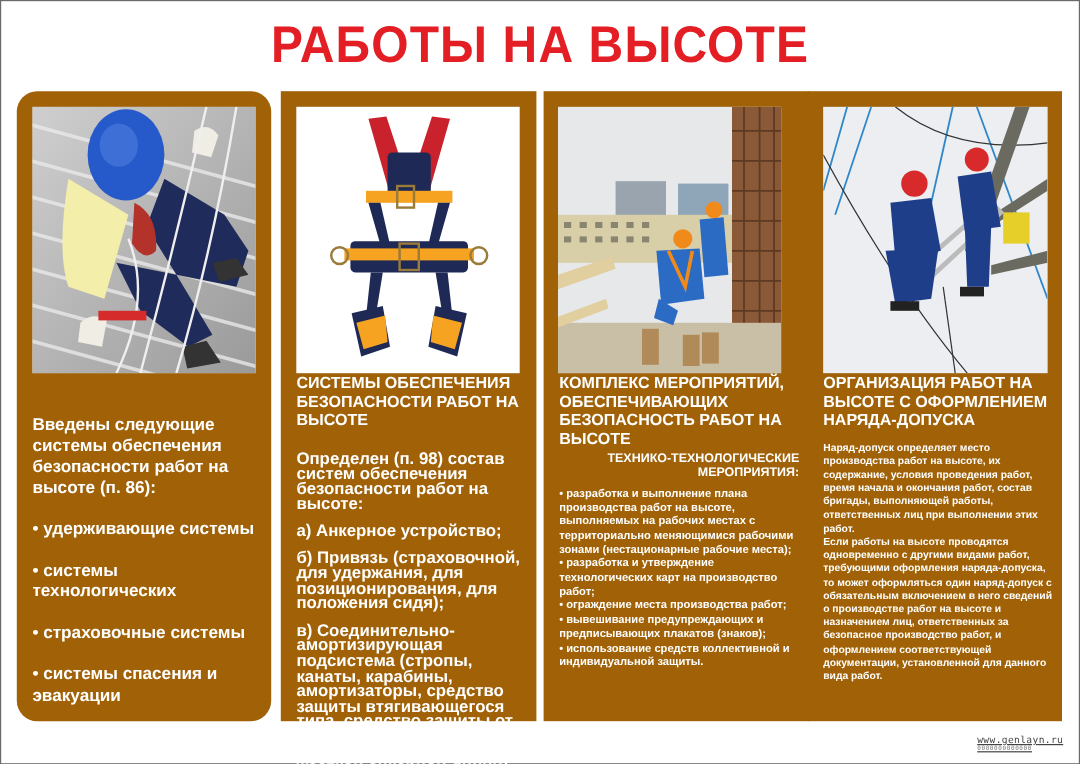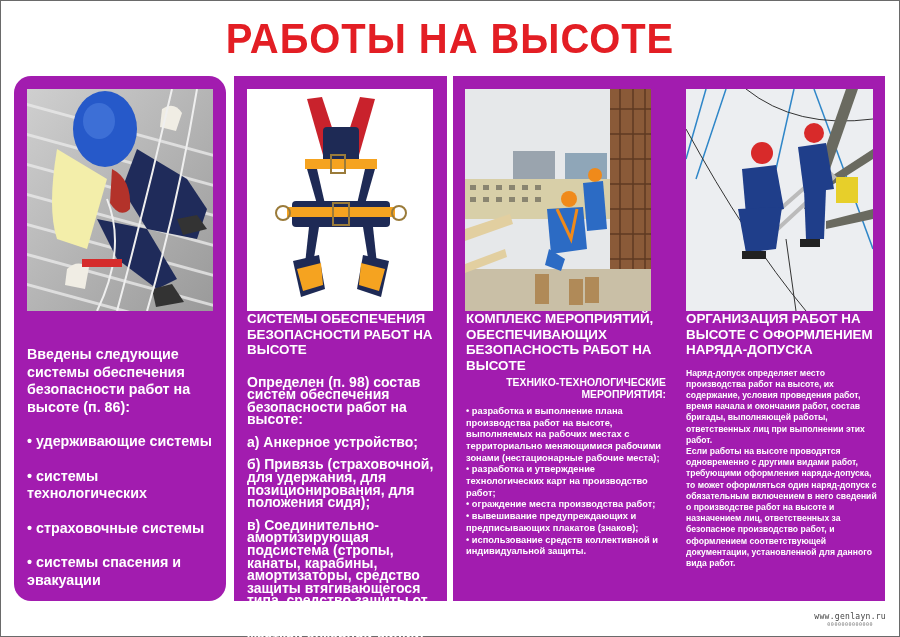--- a/index.html
+++ b/index.html
@@ -13,21 +13,21 @@
     border:1px solid #6a6a6a; box-sizing:content-box;
   }
   .title {
     position:absolute; left:0; top:14px; width:900px; text-align:center;
     font-family:"Liberation Sans", sans-serif;
     font-weight:700; font-size:43px; color:#e31e24;
     letter-spacing:1px; transform:scaleX(0.93); transform-origin:center;
   }
   .panel {
     position:absolute; top:76px; height:525px;
-    background:#a21caf;
+    background:#a16207;
   }
   .p1 { left:14px; width:212px;border-radius:17px; }
   .p2 { left:234px; width:213px; }
   .p3 { left:453px; width:221px; }
   .p4 { left:673px; width:212px; }
   .photo {
     position:absolute; left:13px; top:13px; width:186px; height:222px;
     overflow:hidden; background:#ddd;
   }
   .p2 .photo { background:#ffffff; }
@@ -48,22 +48,22 @@
   .p3 .text { top:235px; }
   .p3 .sub { font-size:10.4px; font-weight:700; line-height:12.4px; margin-top:4px; text-transform:uppercase;text-align:right; }
   .p3 .body { font-size:9.3px; font-weight:700; line-height:11.7px; margin-top:4px; }
   .p3 .body p { margin:0; }
 
   .p4 .text { top:235px; }
   .p4 .body { font-size:8.6px; font-weight:700; line-height:11.2px; margin-top:10px; }
   .p4 .body p { margin:0; }
 
   .footer {
-    position:absolute; right:14px; top:612px; text-align:center;
-    font-family:"DejaVu Sans Mono", monospace; color:#444;
+    position:absolute; right:14px; top:612px; text-align:left;
+    font-family:"DejaVu Sans Mono", monospace; color:#444;text-decoration:underline;
   }
   .footer .url { font-size:8px; letter-spacing:0.3px; }
   .footer .code { font-size:5px; color:#777; letter-spacing:0.5px; }
 </style>
 </head>
 <body>
 
 <div class="frame"></div>
 
 <div class="title">РАБОТЫ НА ВЫСОТЕ</div>

